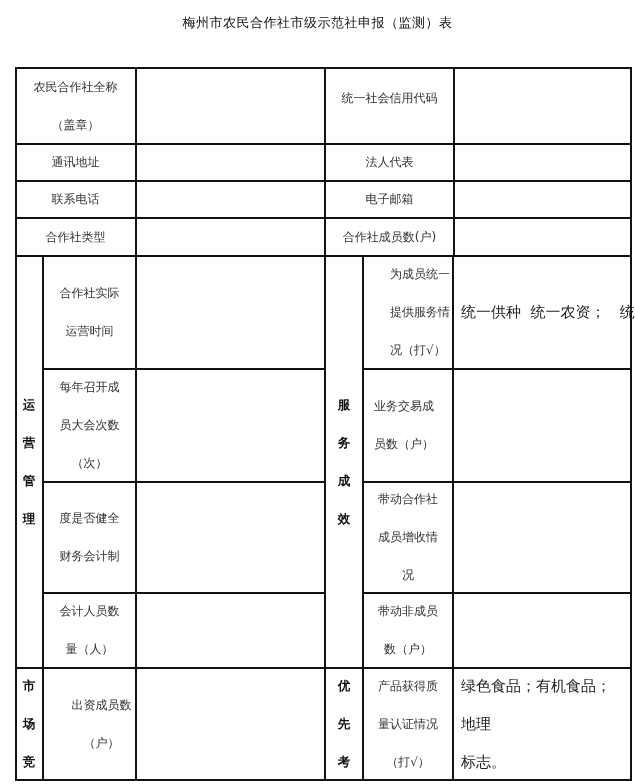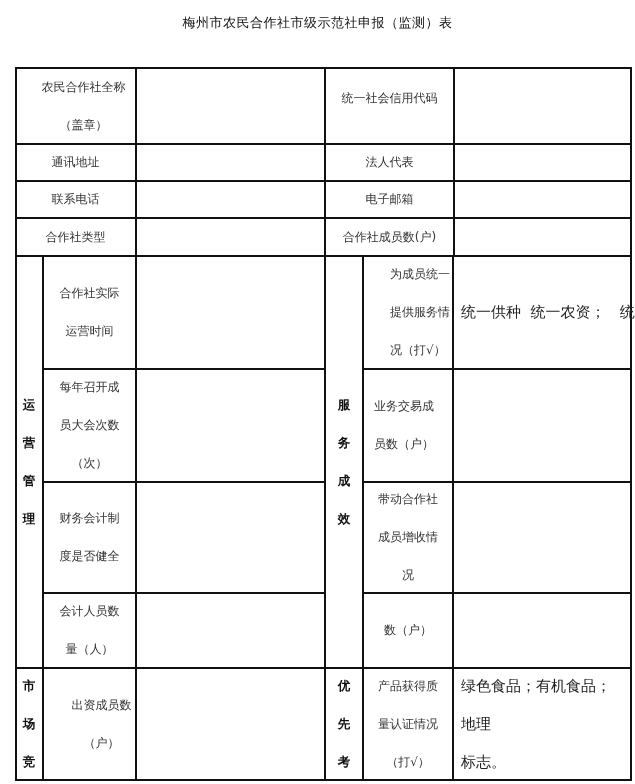--- a/index.html
+++ b/index.html
@@ -46,21 +46,21 @@
   <div class="hl" style="left:42px; top:481px; width:284px;"></div>
   <div class="hl" style="left:42px; top:592px; width:284px;"></div>
   <div class="hl" style="left:15px; top:667px; width:311px;"></div>
 
   <div class="hl" style="left:362px; top:368px; width:270px;"></div>
   <div class="hl" style="left:362px; top:481px; width:270px;"></div>
   <div class="hl" style="left:362px; top:592px; width:270px;"></div>
   <div class="hl" style="left:324px; top:667px; width:308px;"></div>
 </div>
 
-<div class="cell" style="left:24px; top:68px; width:119px; height:75px;">
+<div class="cell" style="left:16px; top:68px; width:119px; height:75px;">
   <div class="lines">
     <span>农民合作社全称</span>
     <span>（盖章）</span>
   </div>
 </div>
 <div class="field" style="left:137px; top:68px; width:187px; height:75px;"></div>
 <div class="cell" style="left:326px; top:68px; width:127px; height:59px;">统一社会信用代码</div>
 <div class="field" style="left:455px; top:68px; width:175px; height:75px;"></div>
 
 <div class="cell" style="left:16px; top:144px; width:119px; height:36px;border-radius:16px;">通讯地址</div>
@@ -99,22 +99,22 @@
   <div class="lines">
     <span>每年召开成</span>
     <span>员大会次数</span>
     <span>（次）</span>
   </div>
 </div>
 <div class="field" style="left:137px; top:369px; width:187px; height:112px;"></div>
 
 <div class="cell" style="left:44px; top:482px; width:91px; height:110px;">
   <div class="lines">
+    <span>度是否健全</span>
     <span>财务会计制</span>
-    <span>度是否健全</span>
   </div>
 </div>
 <div class="field" style="left:137px; top:482px; width:187px; height:110px;"></div>
 
 <div class="cell" style="left:44px; top:593px; width:91px; height:74px;">
   <div class="lines">
     <span>会计人员数</span>
     <span>量（人）</span>
   </div>
 </div>
@@ -154,20 +154,21 @@
   <div class="lines">
     <span>带动合作社</span>
     <span>成员增收情</span>
     <span>况</span>
   </div>
 </div>
 <div class="field" style="left:454px; top:482px; width:176px; height:110px;"></div>
 
 <div class="cell" style="left:364px; top:593px; width:88px; height:74px;">
   <div class="lines">
+    <span>带动非成员</span>
     <span>数（户）</span>
   </div>
 </div>
 <div class="field" style="left:454px; top:593px; width:176px; height:74px;"></div>
 
 <div class="cell bold" style="left:16px; top:668px; width:26px; height:111px;">
   <div class="lines">
     <span>市</span>
     <span>场</span>
     <span>竞</span>

